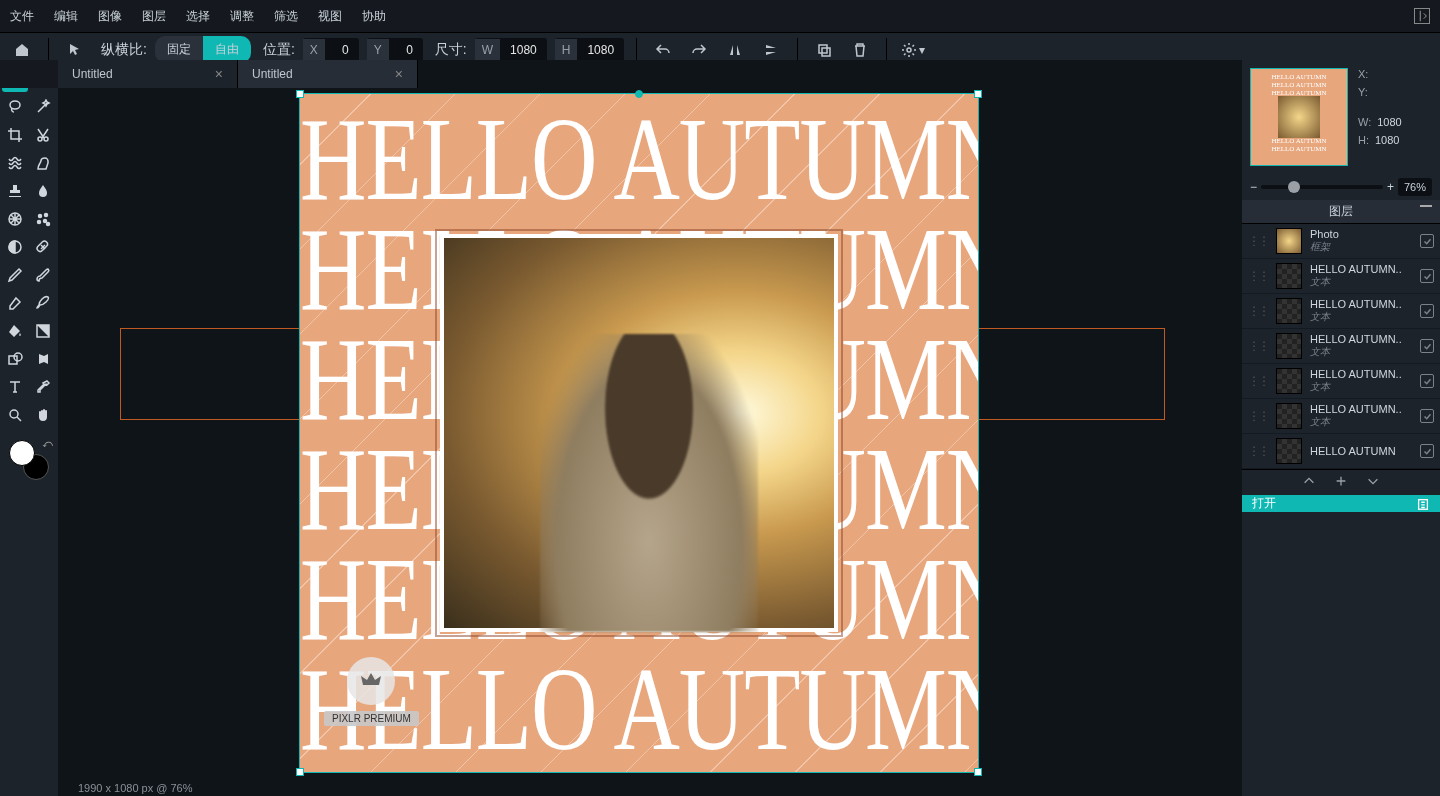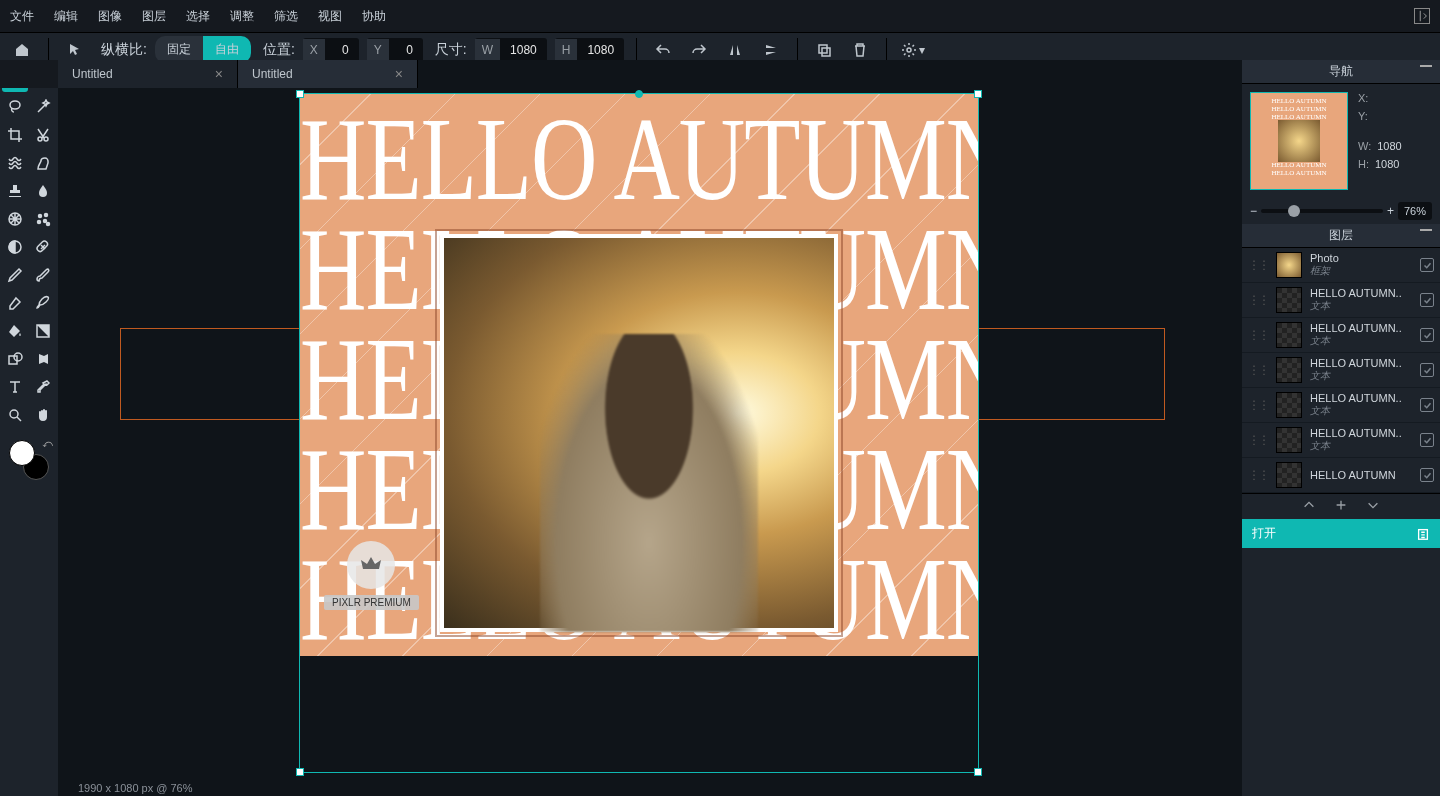--- a/index.html
+++ b/index.html
@@ -22,21 +22,21 @@
 .numbox .val{padding:4px 10px;min-width:34px;text-align:right;color:#e6e6e6}
 .sep{width:1px;height:24px;background:#000;margin:0 4px}
 
 .tabs{display:flex;height:28px;background:#0f1419;margin-left:58px}
 .tab{display:flex;align-items:center;gap:12px;padding:0 14px;background:#1d232b;border-right:1px solid #000;color:#bfc6cd;cursor:pointer;position:relative;min-width:180px}
 .tab.active{background:#262d37}
 .tab .close{margin-left:auto;color:#888;cursor:pointer;font-size:14px}
 
 .workspace{position:absolute;left:58px;top:88px;right:198px;bottom:0;background:#0f1419;overflow:hidden}
 .canvas-wrap{position:absolute;left:242px;top:6px;width:678px;height:678px}
-.canvas{width:678px;height:562px;background:#e8a67c;position:relative;overflow:hidden}
+.canvas{width:678px;height:678px;background:#e8a67c;position:relative;overflow:hidden}
 .txtline{position:absolute;left:0;right:0;text-align:center;color:#fff;font-family:'Times New Roman',serif;font-size:92px;font-weight:400;letter-spacing:-1px;white-space:nowrap;transform:scaleY(1.3);transform-origin:top}
 .diag{position:absolute;inset:-50px;background-image:repeating-linear-gradient(135deg,rgba(255,255,255,0.35) 0,rgba(255,255,255,0.35) 1px,transparent 1px,transparent 60px)}
 .photo{position:absolute;left:140px;top:140px;width:398px;height:398px;background:#fff}
 .photo-border{position:absolute;left:135px;top:135px;width:408px;height:408px;border:2px solid rgba(139,69,39,0.5)}
 .photo-img{position:absolute;inset:4px;background:radial-gradient(ellipse at 75% 45%,#fffbe0 0%,#f4d68a 20%,#c99a4f 40%,#7a5a30 70%,#3a2f1c 100%)}
 .photo-woman{position:absolute;left:25%;top:25%;width:55%;height:75%;background:radial-gradient(ellipse at 50% 25%,#4a3a2a 0%,#4a3a2a 28%,transparent 29%),radial-gradient(ellipse at 50% 70%,#b5a58a 0%,#8f7d60 60%,transparent 80%);filter:blur(1px)}
 .sel-rect{position:absolute;border:1px solid #0fb8b2}
 .sel-handle{width:8px;height:8px;background:#fff;border:1px solid #0fb8b2;position:absolute}
 .red-rect{position:absolute;left:62px;top:240px;width:1045px;height:92px;border:1px solid #c05a20;pointer-events:none}
 .crown-badge{position:absolute;left:24px;bottom:46px;display:flex;flex-direction:column;align-items:center;gap:6px}
@@ -77,21 +77,21 @@
 .layer .thumb .chk{position:absolute;inset:0;background-image:linear-gradient(45deg,#333 25%,transparent 25%,transparent 75%,#333 75%),linear-gradient(45deg,#333 25%,#222 25%,#222 75%,#333 75%);background-size:10px 10px;background-position:0 0,5px 5px}
 .layer .info{display:flex;flex-direction:column;flex:1;overflow:hidden}
 .layer .name{font-size:11px;color:#d0d6dc;white-space:nowrap;overflow:hidden;text-overflow:ellipsis}
 .layer .type{font-size:10px;color:#7a828c;font-style:italic}
 .layer .vis{width:14px;height:14px;border:1px solid #7a828c;border-radius:2px;cursor:pointer;display:flex;align-items:center;justify-content:center}
 .layer .vis svg{width:9px;height:9px;stroke:#7a828c;stroke-width:2;fill:none}
 .layer-foot{display:flex;justify-content:center;gap:18px;padding:4px 0;border-top:1px solid #000}
 .layer-foot svg{width:14px;height:14px;stroke:#9aa0a6;stroke-width:1.5;fill:none}
 
 .hist-body{flex:1}
-.hist-item{display:flex;align-items:center;padding:6px 10px;background:#0fb8b2;color:#fff;font-size:12px}
+.hist-item{display:flex;align-items:center;padding:0 10px;background:#0fb8b2;color:#fff;font-size:12px}
 .hist-item svg{margin-left:auto;width:14px;height:14px;stroke:#fff;fill:none;stroke-width:1.5}
 </style>
 </head>
 <body>
 
 <div class="menubar">
   <span>文件</span>
   <span>编辑</span>
   <span>图像</span>
   <span>图层</span>
@@ -408,24 +408,20 @@
     <div class="sel-handle" style="right:-4px;top:-4px"></div>
     <div class="sel-handle" style="left:-4px;bottom:-4px"></div>
     <div class="sel-handle" style="right:-4px;bottom:-4px"></div>
     <div class="sel-handle" style="left:50%;top:-4px;margin-left:-4px;background:#0fb8b2;border-radius:50%"></div>
   </div>
   <div class="status">1990 x 1080 px @ 76%</div>
 </div>
 
 <div class="rpane">
 
-  <div class="phead">
-      <span>导航</span>
-      <div class="min"></div>
-    </div>
   <div class="nav-body">
     <div class="nav-thumb">
       <div style="position:absolute;inset:4px;font:7px/8px serif;color:#fff;text-align:center">HELLO AUTUMN<br>HELLO AUTUMN<br>HELLO AUTUMN<br><br><br><br><br><br>HELLO AUTUMN<br>HELLO AUTUMN</div>
       <div class="nt-photo"></div>
     </div>
     <div class="nav-info">
       <div class="r">
           <span>X:</span>
           <span class="v"></span>
         </div>

